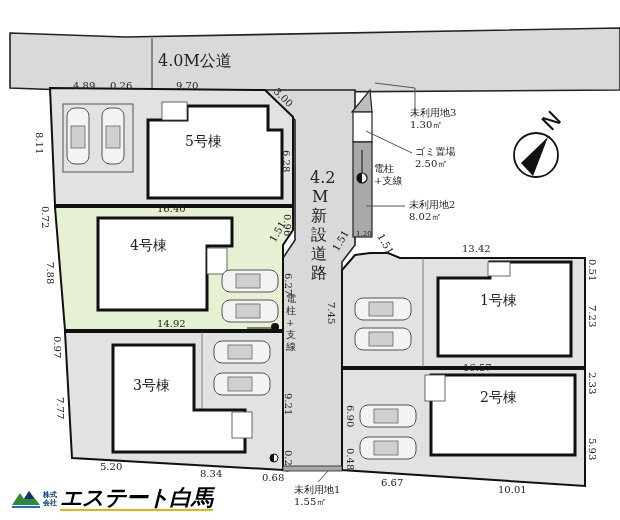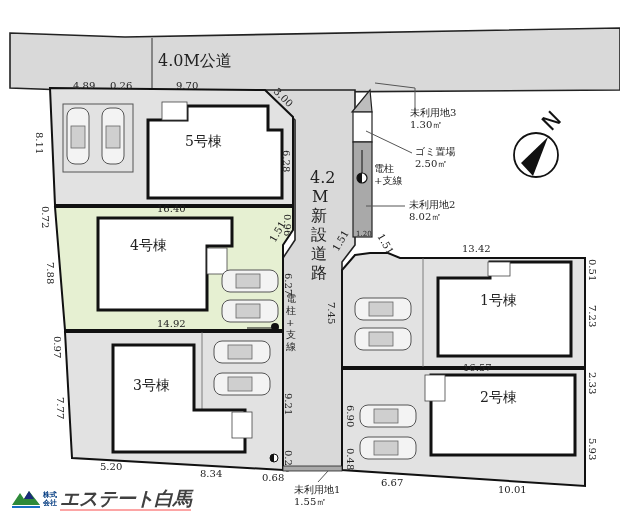--- a/index.html
+++ b/index.html
@@ -14,21 +14,21 @@
   .grid { fill: #fff; stroke: #444; stroke-width: 0.8; }
   .dim { font-size: 10px; fill: #222; }
   .lbl { font-size: 14px; fill: #222; }
   .road-lbl { font-size: 16px; fill: #222; }
   .note { font-size: 10px; fill: #222; }
   .car-body { fill: #f3f3f3; stroke: #555; stroke-width: 1; }
   .car-roof { fill: #cfcfcf; stroke: #666; stroke-width: 0.8; }
   #logo { position: absolute; left: 12px; top: 484px; height: 30px; display: flex; align-items: center; }
   #logo .mtn { width: 28px; height: 20px; position: relative; }
   #logo .corp { font-size: 7px; line-height: 8px; margin: 15px 3px; color: #003a80; font-family: "DejaVu Sans", sans-serif; font-weight: bold; }
-  #logo .name { font-size: 19px; font-weight: bold; font-style: italic; color: #404040; font-family: "DejaVu Sans", sans-serif; letter-spacing: -0.5px; border-bottom: 2px solid #fca5a5; line-height: 22px; }
+  #logo .name { font-size: 22px; font-weight: bold; font-style: italic; color: #000000; font-family: "DejaVu Sans", sans-serif; letter-spacing: -0.5px; border-bottom: 2px solid #eab308; line-height: 22px; }
 </style>
 </head>
 <body>
 
 <svg width="620" height="520" viewBox="0 0 620 520">
 
   <polygon class="road" points="10,33 125,37 620,28 620,90 150,93 10,88"></polygon>
   <line x1="152" y1="38" x2="152" y2="92" stroke="#333" stroke-width="1"></line>
   <text class="road-lbl" x="158" y="66">4.0M公道</text>
 

